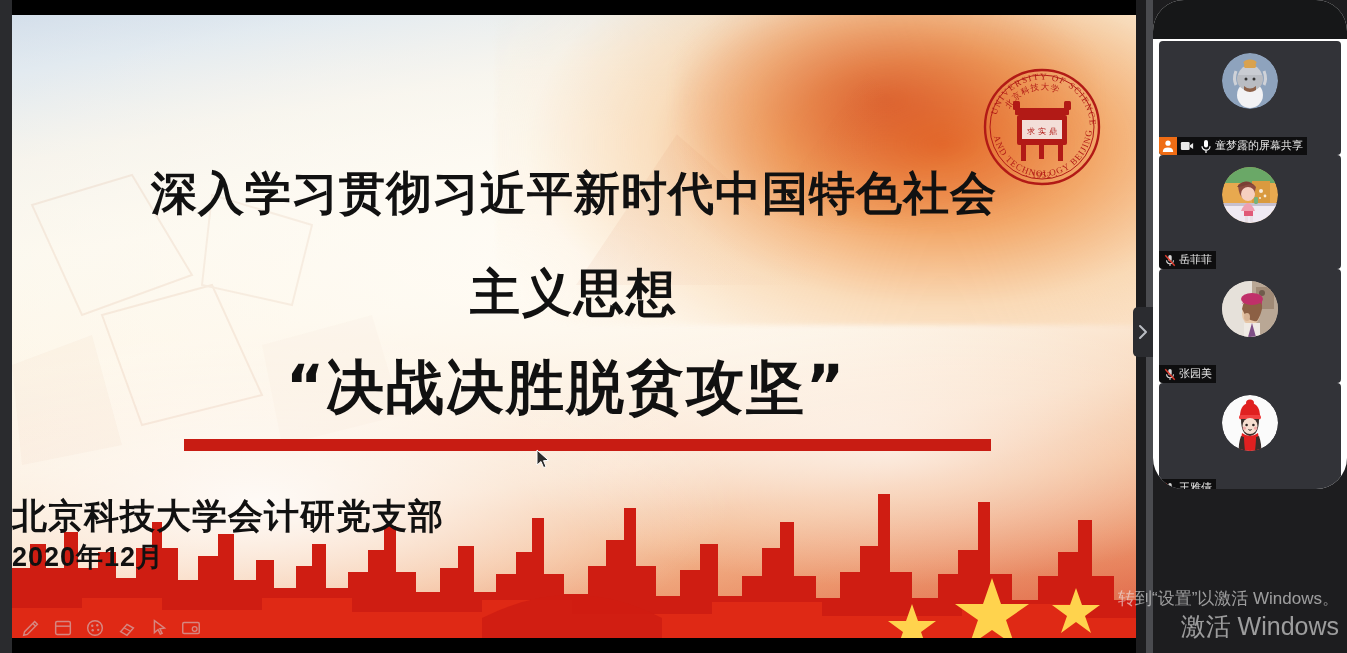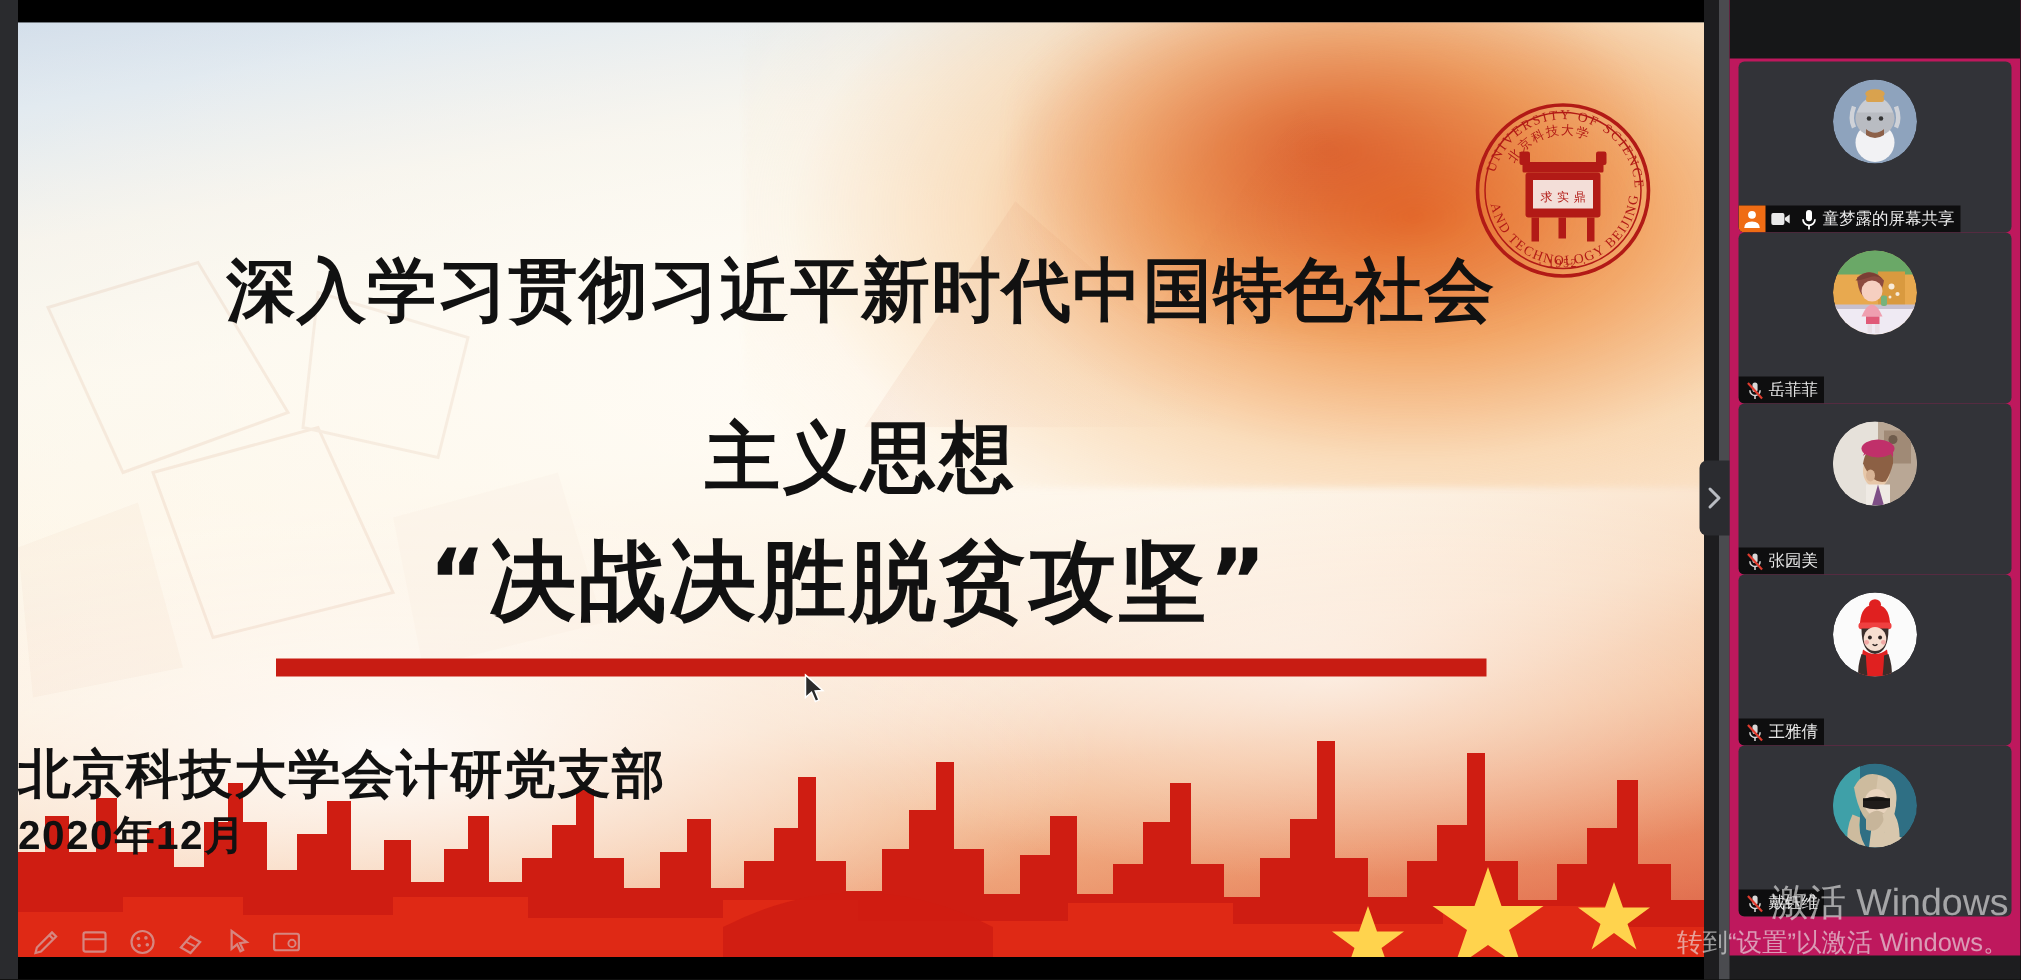--- a/index.html
+++ b/index.html
@@ -75,21 +75,21 @@
   #slide-text {
     position:absolute; left:0; top:0; width:100%; height:100%;
     display:flex; flex-direction:column; align-items:center;
   }
   .t-line {
     color:#111; font-weight:bold; letter-spacing:2px;
     font-family:"DejaVu Sans","Liberation Sans",sans-serif;
     text-align:center; white-space:nowrap;
   }
   #title-l1 { position:absolute; top:148px; left:0; right:0; font-size:46px; line-height:60px; letter-spacing:1px;}
-  #title-l2 { position:absolute; top:248px; left:0; right:0; font-size:50px; line-height:60px;margin-top:12px; }
+  #title-l2 { position:absolute; top:248px; left:0; right:0; font-size:50px; line-height:60px; }
   #subtitle { position:absolute; top:337px; left:0; right:16px; font-size:58px; line-height:70px;
               letter-spacing:2px; }
   #redrule  { position:absolute; top:424px; left:172px; width:807px; height:12px;
               background:#c81c13; }
   #org      { position:absolute; top:478px; left:0; right:0; font-size:35px; font-weight:bold;
               color:#111; letter-spacing:1px; }
   #date     { position:absolute; top:524px; left:0; right:0; font-size:27px; font-weight:bold;
               color:#111; letter-spacing:1px; }
 
   
@@ -116,22 +116,22 @@
   #collapse {
     position:absolute; left:1133px; top:307px; width:20px; height:50px;
     background:#2b2c30; border-radius:5px 0 0 5px;
     display:flex; align-items:center; justify-content:center; z-index:25;
     cursor:pointer;
   }
   #collapse svg { display:block; }
 
   
   #filmstrip {
-    position:absolute; left:1153px; top:0; width:194px; height:637px;
-    background:#be185d; overflow:hidden;
+    position:absolute; left:1153px; top:0; width:194px; height:489px;
+    background:#ffffff; overflow:hidden;border-radius:31px;
   }
   #strip-divider {
     position:absolute; left:1146px; top:0; width:7px; height:653px; background:#4a4b4f;
   }
   #strip-top-gap { position:absolute; left:0; top:0; width:100%; height:39px; background:#161718; }
 
   .tile {
     position:absolute; left:6px; width:182px; height:114px;
     background:#323338; border-radius:4px; overflow:hidden;
   }
@@ -286,22 +286,22 @@
         <path d="M7 4l11 8-5 .8 2.4 5-2 .9-2.4-5L7 17z" fill="none" stroke="#cfd3d8" stroke-width="1.6"></path>
       </svg>
       <svg class="annot-ico" viewBox="0 0 24 24">
         <rect x="3" y="6" width="18" height="12" rx="1.5" fill="none" stroke="#cfd3d8" stroke-width="1.6"></rect>
         <circle cx="16" cy="13" r="2.6" fill="none" stroke="#cfd3d8" stroke-width="1.4"></circle>
       </svg>
     </div>
   </div>
 
   <div id="watermark">
+    <div id="wm-sub">转到“设置”以激活 Windows。</div>
     <div id="wm-title">激活 Windows</div>
-    <div id="wm-sub">转到“设置”以激活 Windows。</div>
   </div>
 
   <div id="collapse">
     <svg width="12" height="18" viewBox="0 0 12 18">
       <path d="M3 3 L9 9 L3 15" fill="none" stroke="#b9bcc2" stroke-width="2" stroke-linecap="round" stroke-linejoin="round"></path>
     </svg>
   </div>
 
   <div id="strip-divider"></div>
 

